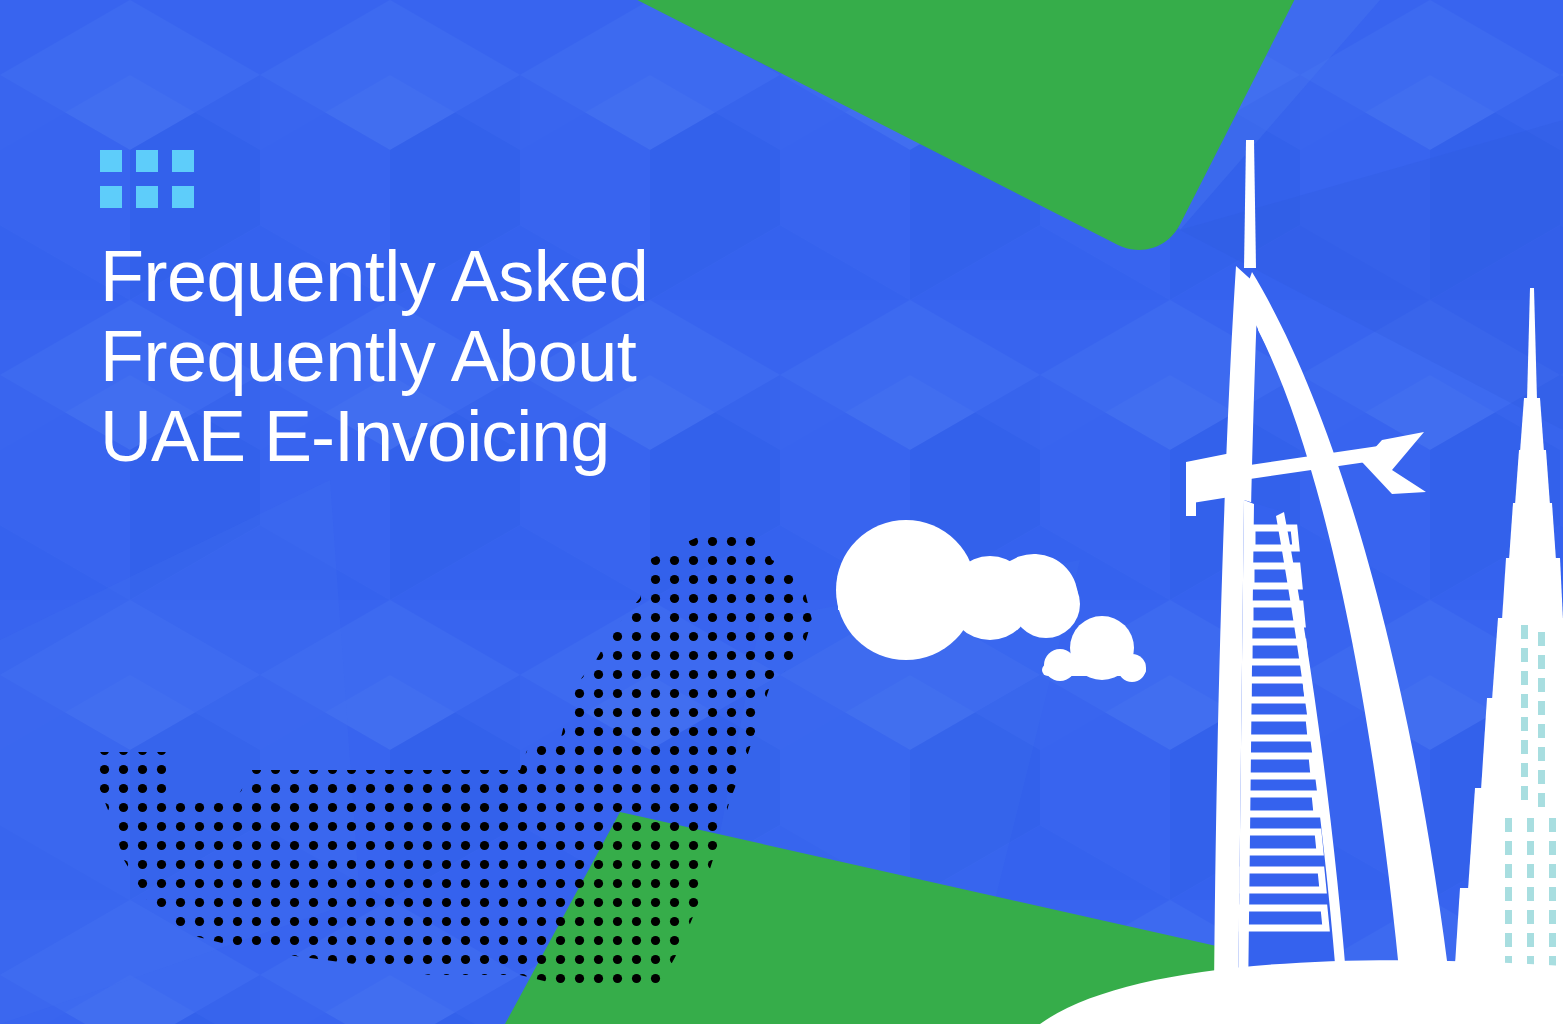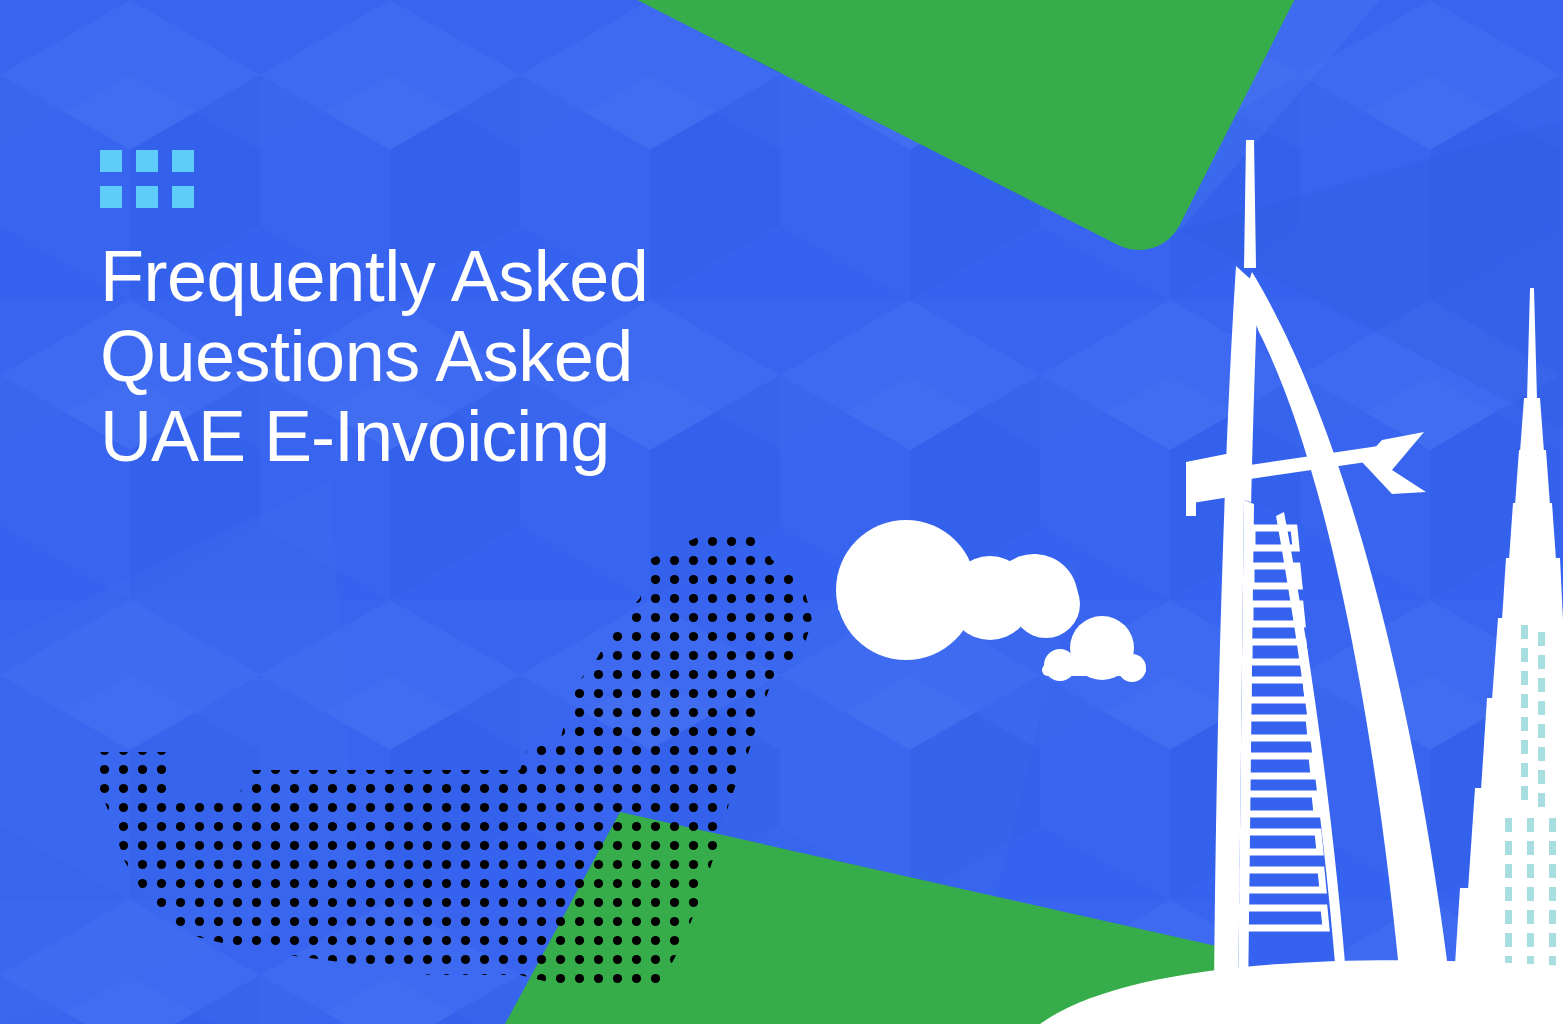--- a/index.html
+++ b/index.html
@@ -295,17 +295,17 @@
     <span></span>
     <span></span>
     <span></span>
     <span></span>
     <span></span>
     <span></span>
   </div>
 
   <div id="title-block">
     <div class="title-line light">Frequently Asked</div>
-    <div class="title-line light">Questions Asked</div>
+    <div class="title-line light">Frequently About</div>
     <div class="title-line bold">UAE E-Invoicing</div>
   </div>
 
 </div>
 
 </body></html>

